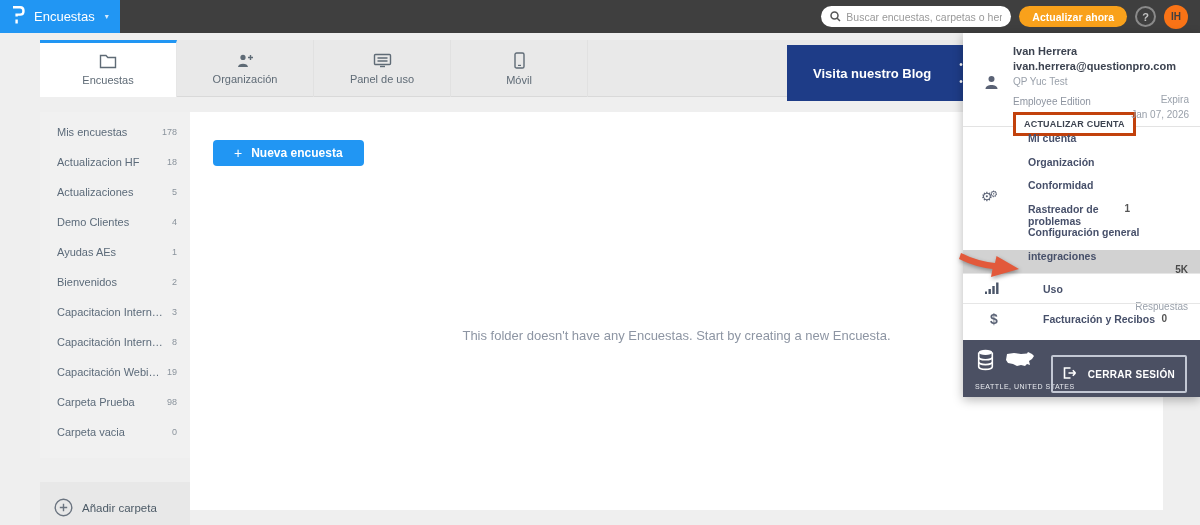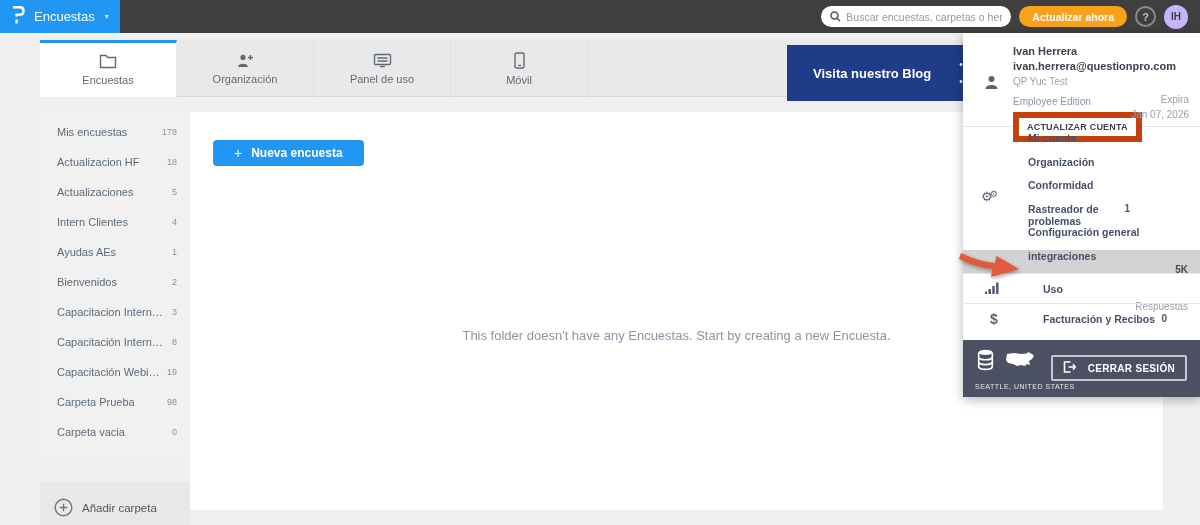--- a/index.html
+++ b/index.html
@@ -10,21 +10,21 @@
   .topbar { position:absolute; left:0; top:0; width:1200px; height:33px; background:#3f3f3f; display:flex; align-items:center; z-index:5; }
   .logo-box { width:120px; height:33px; background:#2196f3; display:flex; align-items:center; gap:8px; padding:0 11px; cursor:pointer; }
   .product-label { color:#fff; font-size:13px; }
   .caret { color:#d6eafc; font-size:8px; margin-left:2px; }
   .topbar-right { margin-left:auto; display:flex; align-items:center; gap:8px; padding-right:12px; }
   .search-pill { width:190px; height:21px; background:#fff; border-radius:11px; display:flex; align-items:center; padding:0 9px; gap:5px; }
   .search-pill input { border:none; outline:none; background:transparent; font-size:10.5px; color:#333; width:100%; font-family:"Liberation Sans",sans-serif; }
   .search-pill input::placeholder { color:#999; }
   .update-btn { height:21px; border:none; border-radius:11px; background:#f9a11b; color:#fff; font-size:10.5px; font-weight:bold; padding:0 13px; cursor:pointer; font-family:"Liberation Sans",sans-serif; }
   .help-circle { width:21px; height:21px; border-radius:50%; border:2px solid #8a8a8a; color:#c2c2c2; font-size:11px; font-weight:bold; display:flex; align-items:center; justify-content:center; cursor:pointer; }
-  .avatar { width:24px; height:24px; border-radius:50%; background:#c4b5fd; color:#3f3f3f; font-size:10px; font-weight:bold; display:flex; align-items:center; justify-content:center; cursor:pointer; }
+  .avatar { width:24px; height:24px; border-radius:50%; background:#f97316; color:#3f3f3f; font-size:10px; font-weight:bold; display:flex; align-items:center; justify-content:center; cursor:pointer; }
 
   
   .tabstrip { position:absolute; left:40px; top:40px; width:923px; height:57px; background:#e9e9e9; border-bottom:1px solid #d9d9d9; display:flex; z-index:1; }
   .tab { width:137px; height:57px; display:flex; flex-direction:column; align-items:center; justify-content:center; gap:5px; color:#5f6b76; font-size:11px; border-right:1px solid #e1e1e1; cursor:pointer; }
   .tab.active { background:#fff; border-top:3px solid #2196f3; border-right:1px solid #e6e6e6; padding-top:0; }
   .tab svg { display:block; }
 
   .blog-banner { position:absolute; left:787px; top:45px; width:376px; height:56px; background:#1e3c87; color:#fff; display:flex; align-items:center; cursor:pointer; z-index:2; }
   .banner-title { margin-left:26px; font-size:13px; font-weight:bold; white-space:nowrap; }
   .banner-bullets { margin-left:28px; font-size:10px; line-height:1.7; list-style:none; }
@@ -43,21 +43,21 @@
   .empty-msg { position:absolute; left:0; top:216px; width:100%; text-align:center; color:#8d95a3; font-size:13px; }
 
   
   .account-panel { position:absolute; left:963px; top:33px; width:237px; height:364px; background:#fff; box-shadow:0 3px 10px rgba(0,0,0,.28); z-index:10; }
   .acct-header { position:relative; height:94px; border-bottom:1px solid #e3e3e3; }
   .acct-person-icon { position:absolute; left:21px; top:42px; }
   .acct-info { position:absolute; left:50px; top:11px; }
   .acct-name, .acct-email { font-size:11px; font-weight:bold; color:#3c4350; line-height:1.4; }
   .acct-org { font-size:10px; color:#9aa1ab; margin-top:1px; }
   .acct-edition { font-size:10px; color:#8d94a0; margin-top:9px; }
-  .upgrade-btn { margin-top:5px; border:6px solid #c2410c; background:#fff; font-size:9px; font-weight:bold; color:#3c4350; padding:4px 8px; letter-spacing:.2px; cursor:pointer; font-family:"Liberation Sans",sans-serif; }
+  .upgrade-btn { margin-top:5px; border:3px solid #c2410c; background:#fff; font-size:9px; font-weight:bold; color:#3c4350; padding:4px 8px; letter-spacing:.2px; cursor:pointer; font-family:"Liberation Sans",sans-serif; }
   .expiry { position:absolute; right:11px; top:60px; text-align:right; color:#9aa1ab; font-size:10px; line-height:1.45; }
 
   .settings-section { position:relative; padding-top:5px; height:146px; }
   .gears-icon { position:absolute; left:18px; top:62px; font-family:"DejaVu Sans",sans-serif; color:#5a6275; font-size:13px; }
   .gears-icon .g2 { font-size:9px; vertical-align:4px; margin-left:-3px; }
   .menu-row { height:23.5px; display:flex; padding-left:65px; padding-right:12px; font-size:10.5px; font-weight:bold; color:#47506a; cursor:pointer; }
   .menu-row.hl { background:#d2d2d2; }
   .menu-badge { margin-left:auto; margin-right:58px; font-size:10px; font-weight:bold; color:#555; }
 
   .usage-row, .billing-row { position:relative; height:30px; border-top:1px solid #e6e6e6; display:flex; align-items:center; cursor:pointer; }
@@ -66,21 +66,21 @@
   .usage-val .v { font-size:10px; font-weight:bold; color:#4a4a4a; }
   .usage-val .u { font-size:10px; color:#9aa1ab;margin-top:24px; }
   .billing-val { position:absolute; right:33px; font-size:10px; font-weight:bold; color:#555; }
   .usage-icon { position:absolute; left:22px; }
   .dollar-icon { position:absolute; left:27px; font-size:14px; color:#5a6275; font-weight:bold; }
 
   .panel-footer { position:absolute; left:0; bottom:0; width:100%; height:57px; background:#4b5063; }
   .db-icon { position:absolute; left:14px; top:9px; }
   .map-icon { position:absolute; left:42px; top:11px; }
   .location { position:absolute; left:12px; bottom:7px; color:#e8eaef; font-size:7px; letter-spacing:.5px; }
-  .logout-btn { position:absolute; right:13px; top:15px; height:26px; border:2px solid #c3c8d4; background:transparent; color:#fff; font-size:10px; font-weight:bold; display:flex; align-items:center; gap:11px; padding:0 10px; border-radius:2px; letter-spacing:.3px; cursor:pointer; font-family:"Liberation Sans",sans-serif; }
+  .logout-btn { position:absolute; right:13px; top:15px; height:38px; border:2px solid #c3c8d4; background:transparent; color:#fff; font-size:10px; font-weight:bold; display:flex; align-items:center; gap:11px; padding:0 10px; border-radius:2px; letter-spacing:.3px; cursor:pointer; font-family:"Liberation Sans",sans-serif; }
 
   .pointer-arrow { position:absolute; left:957px; top:246px; z-index:11; filter:drop-shadow(1px 2px 2px rgba(0,0,0,.35)); pointer-events:none; }
 </style>
 </head>
 <body>
 
 <div class="stage">
 
   <div class="topbar">
     <div class="logo-box">
@@ -172,21 +172,21 @@
       </div>
     <div class="folder-row">
         <span>Actualizacion HF</span>
         <span class="folder-count">18</span>
       </div>
     <div class="folder-row">
         <span>Actualizaciones</span>
         <span class="folder-count">5</span>
       </div>
     <div class="folder-row">
-        <span>Intern Clientes</span>
+        <span>Demo Clientes</span>
         <span class="folder-count">4</span>
       </div>
     <div class="folder-row">
         <span>Ayudas AEs</span>
         <span class="folder-count">1</span>
       </div>
     <div class="folder-row">
         <span>Bienvenidos</span>
         <span class="folder-count">2</span>
       </div>

